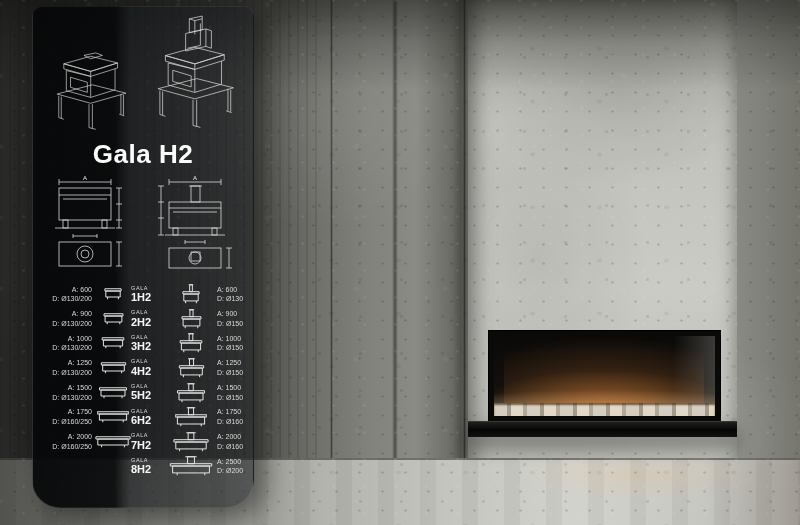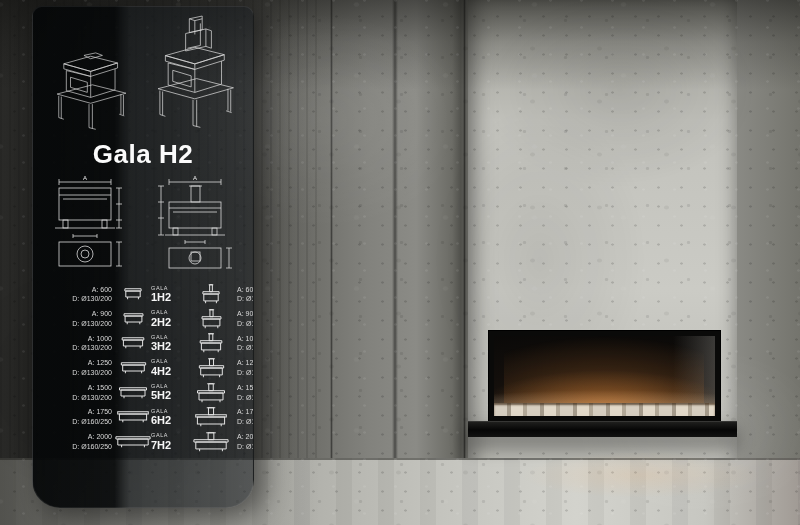--- a/index.html
+++ b/index.html
@@ -96,21 +96,21 @@
     letter-spacing:.5px;margin-top:4px;}
   .headers{display:flex;margin-top:9px;position:relative;}
   .hdr{flex:1;margin:0 8px;border-top:2px solid #f0f0f0;padding-top:3px;
     text-align:center;font-size:8px;letter-spacing:1.4px;color:#ececec;font-weight:bold;}
   .hdr-divider{position:absolute;left:50%;top:2px;width:1px;height:22px;background:rgba(240,240,240,.8);}
   .diagrams{display:flex;justify-content:space-around;margin-top:4px;height:106px;}
   .tech{stroke:#d9d9d9;fill:none;stroke-width:.8;}
   .tech text{fill:#eee;font-size:6px;stroke:none;font-family:"Liberation Sans",sans-serif;}
   .model-table{margin-top:2px;}
   .m-row{display:grid;grid-template-columns:60px 36px 36px 48px 1fr;
-    align-items:center;height:24.6px;padding:0 2px;margin-left:20px;}
+    align-items:center;height:24.6px;padding:0 2px;}
   .spec{font-size:7px;line-height:1.4;color:#d9d9d9;white-space:nowrap;}
   .spec-l{text-align:right;padding-right:3px;}
   .spec-r{text-align:left;padding-left:2px;}
   .icon-cell{justify-self:center;display:flex;align-items:flex-end;}
   .m-name{line-height:1;}
   .m-series{display:block;font-size:5.5px;letter-spacing:.6px;color:#dcdcdc;}
   .m-num{display:block;font-size:11px;font-weight:bold;color:#f6f6f6;margin-top:1px;}
   .unit{stroke:#e3e3e3;fill:none;stroke-width:1;}
   .u-l{height:12px;} .u-r{height:20px;}
 </style>
@@ -421,16 +421,37 @@
             <rect x="4" y="13" width="32" height="9" vector-effect="non-scaling-stroke"></rect>
             <path d="M8 22 L8 25 M32 22 L32 25" vector-effect="non-scaling-stroke"></path>
             </svg>
           </div>
         <div class="spec spec-r">
           <div>A: 2000</div>
           <div>D: Ø160</div>
           </div>
       </div>
 
+      <div class="m-row">
+        <div class="spec spec-l"></div>
+        <div class="icon-cell"></div>
+        <div class="m-name">
+          <span class="m-series">GALA</span>
+          <span class="m-num">8H2</span>
+          </div>
+        <div class="icon-cell">
+          <svg class="unit u-r" width="46" viewBox="0 0 40 26" preserveAspectRatio="none">
+            <rect x="17" y="1" width="6" height="9" vector-effect="non-scaling-stroke"></rect>
+            <path d="M15 1 L25 1" vector-effect="non-scaling-stroke"></path>
+            <rect x="2" y="10" width="36" height="3" vector-effect="non-scaling-stroke"></rect>
+            <rect x="4" y="13" width="32" height="9" vector-effect="non-scaling-stroke"></rect>
+            <path d="M8 22 L8 25 M32 22 L32 25" vector-effect="non-scaling-stroke"></path>
+            </svg>
+          </div>
+        <div class="spec spec-r">
+          <div>A: 2500</div>
+          <div>D: Ø200</div>
+          </div>
+      </div>
 
     </div>
   </div>
 </div>
 
 </body></html>

